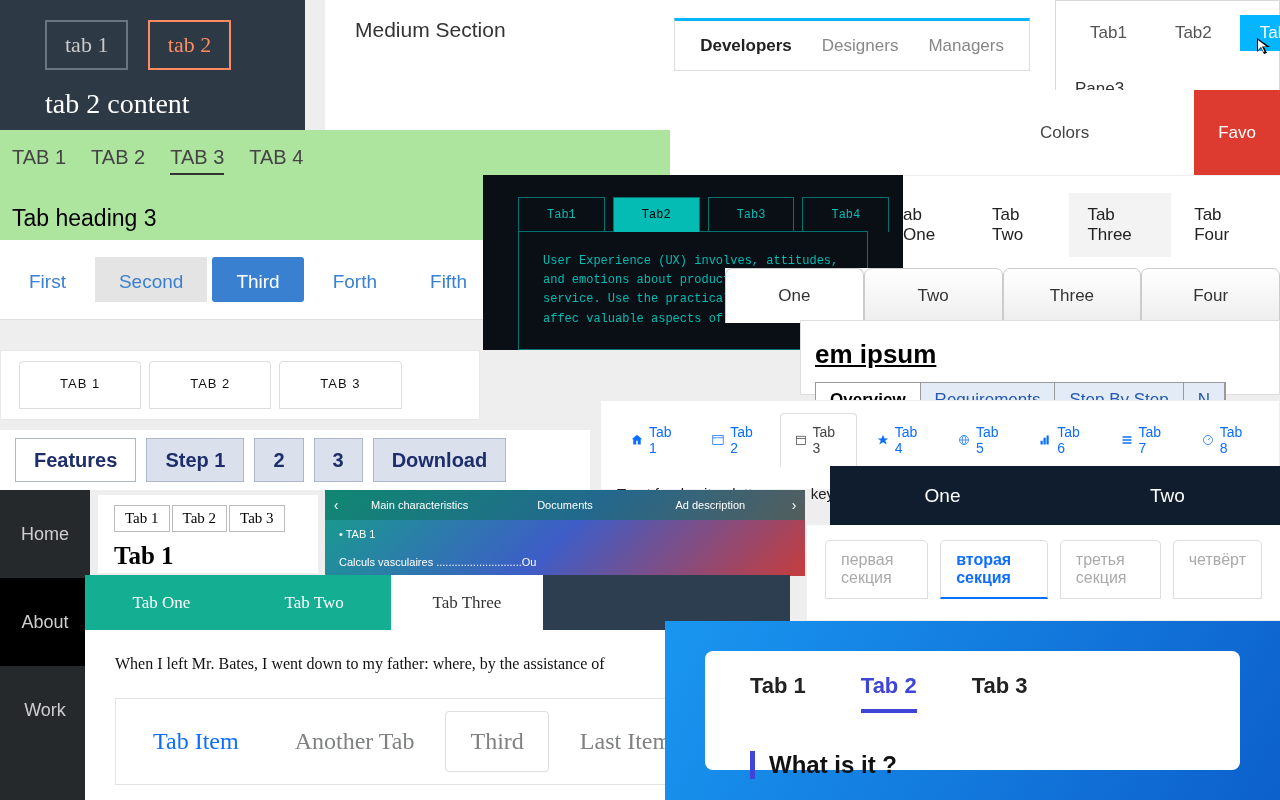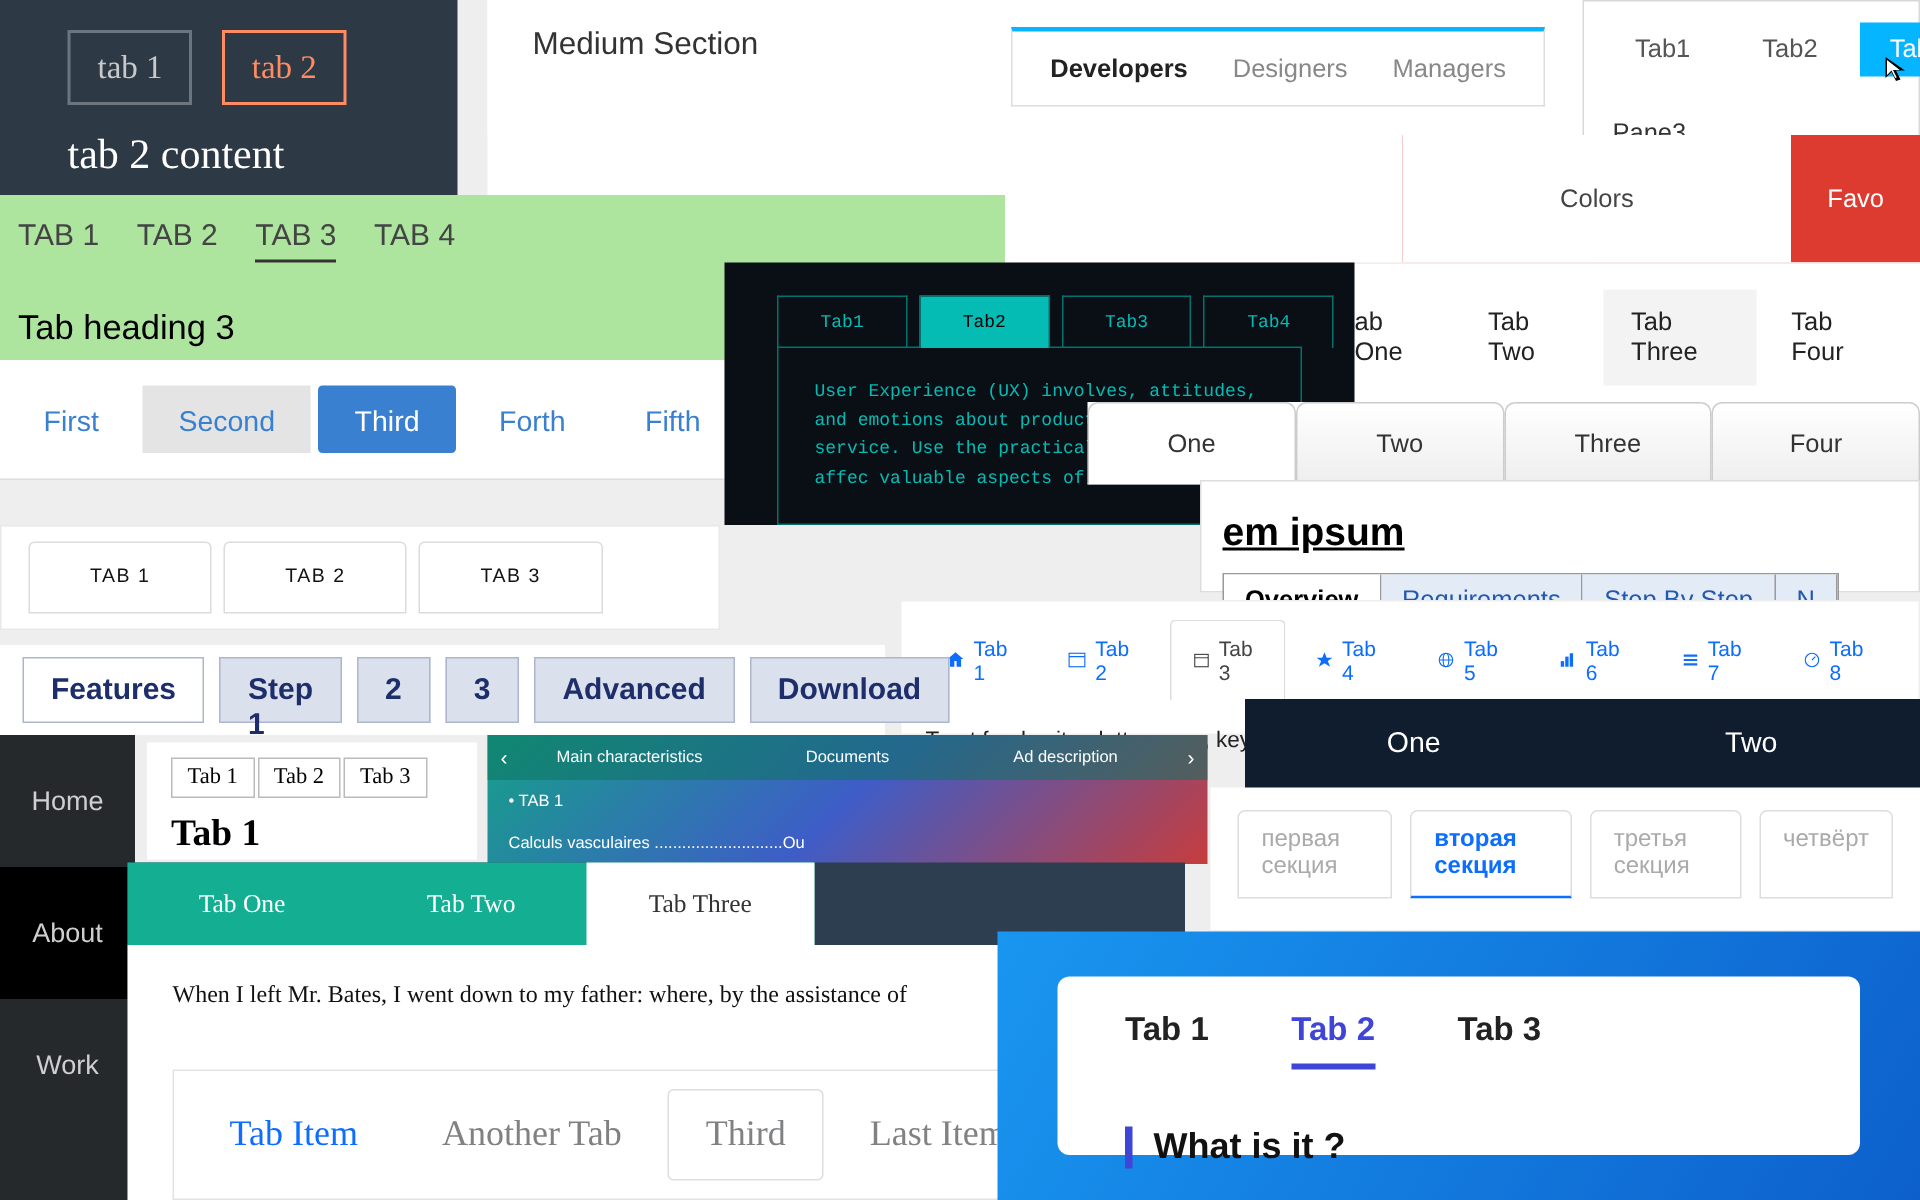--- a/index.html
+++ b/index.html
@@ -123,21 +123,21 @@
   .pR .tabs div{border:1px solid #ddd; border-radius:5px 5px 0 0; padding:10px 15px; font-size:16px; color:#aaa;}
   .pR .tabs .act{color:#0d6efd; border-bottom:2px solid #0d6efd; font-weight:bold; background:#fff;}
   .pR p{margin-top:25px; font-size:15px; color:#222;}
 
   
   .pS { left:85px; top:575px; width:705px; height:225px; background:#2c3e50;font-family:Liberation Serif, serif;}
   .pS .top{display:flex; background:#14af93; height:55px; width:65%;}
   .pS .top div{flex:1; display:flex; align-items:center; justify-content:center; color:#fff; font-size:17px;}
   .pS .top .act{background:#fff; color:#333;}
   .pS .body{background:#fff; padding:25px 30px; height:170px;}
-  .pS .body p{font-size:16px; color:#111; margin-bottom:40px;}
+  .pS .body p{font-size:16px; color:#111; margin-bottom:25px;}
   .pS .inner{border:1px solid #e3e3e3; padding:12px; display:flex; gap:6px;}
   .pS .inner div{padding:16px 24px; font-size:24px; color:#7f8183; border:1px solid transparent; border-radius:4px;}
   .pS .inner .act{color:#0d6efd;}
   .pS .inner .sel{border:1px solid #ddd;}
 
   
   .pT { left:665px; top:621px; width:615px; height:179px; background:linear-gradient(120deg,#1996f0,#0d60cc); padding:30px 40px;}
   .pT .card{background:#fff; border-radius:8px; padding:22px 45px; height:100%;}
   .pT .tabs{display:flex; gap:55px;}
   .pT .tabs div{font-size:22px; font-weight:bold; color:#222; padding-bottom:10px;}
@@ -309,21 +309,20 @@
       </div>
   </div>
   <div class="txt">Trust fund seitan letterpress, keytar raw cosby sweater. Fanny pack portland se</div>
 </div>
 
 <div class="panel pM">
   <div class="act">Features</div>
   <div>Step 1</div>
   <div>2</div>
   <div>3</div>
-  <div>Advanced</div>
   <div>Download</div>
 </div>
 
 <div class="panel pN">
   <div>One</div>
   <div>Two</div>
 </div>
 
 <div class="panel pO">
   <div>Home</div>

